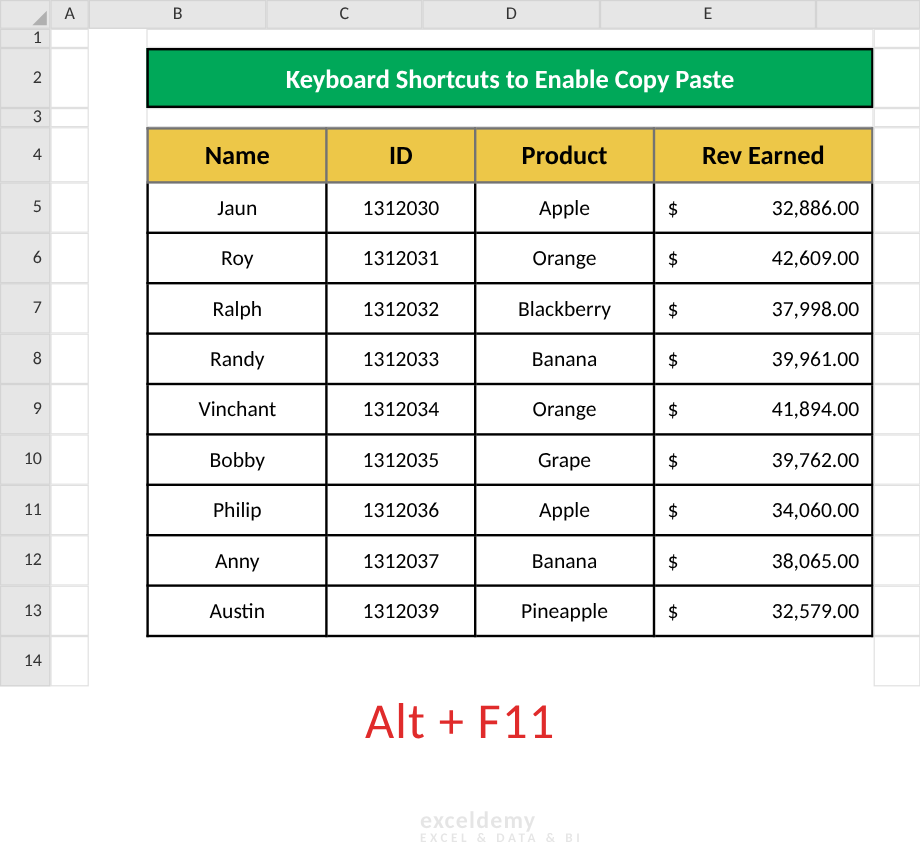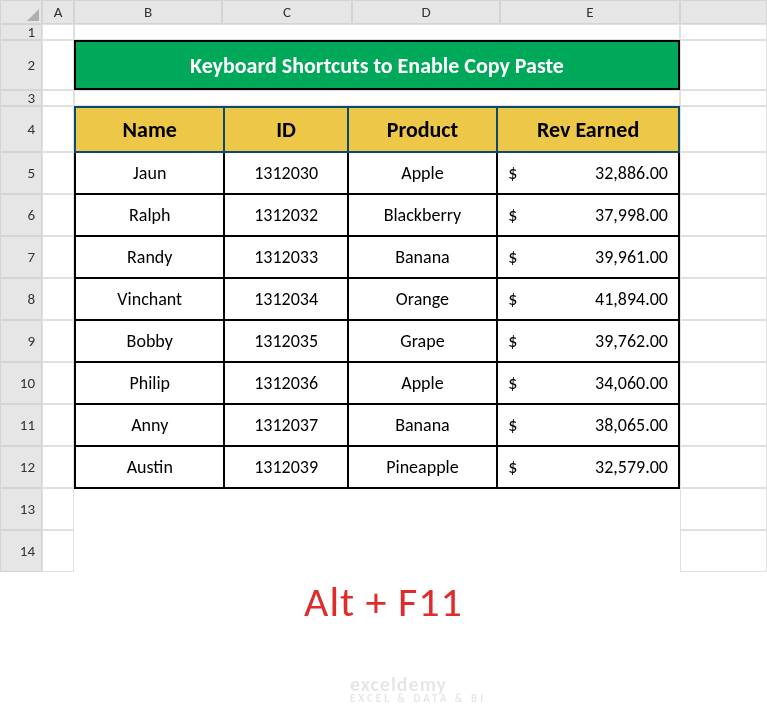--- a/index.html
+++ b/index.html
@@ -57,21 +57,21 @@
 
   table.data {
     width: 100%;
     border-collapse: collapse;
   }
   .data th {
     background: #edc748;
     font-size: 22px;
     font-weight: bold;
     padding: 8px 4px;
-    border: 2px solid #0c4a6e;
+    border: 2px solid #737373;
     text-align: center;
   }
   .data td {
     border: 2px solid #000;
     font-size: 18px;
     padding: 4px 6px;
     text-align: center;
     height: 42px;
   }
   .rev-cell {
@@ -159,21 +159,21 @@
     <div class="cell row-h-tall"></div>
       <div class="cell row-h-tall"></div>
     <div class="cell row-h-tall"></div>
       <div class="cell row-h-tall"></div>
     <div class="cell row-h-tall"></div>
       <div class="cell row-h-tall"></div>
     <div class="cell row-h-tall"></div>
       <div class="cell row-h-tall"></div>
   </div>
 
-  <div style="width:606px;">
+  <div style="width:606px;margin-left:48px;">
     <div class="cell row-h-short"></div>
     <div class="title-bar">Keyboard Shortcuts to Enable Copy Paste</div>
     <div class="cell row-h-short"></div>
 
     <table class="data">
       <thead>
         <tr>
           <th style="width:148px;">Name</th>
           <th style="width:122px;">ID</th>
           <th style="width:148px;">Product</th>
@@ -181,20 +181,26 @@
         </tr>
       </thead>
       <tbody id="tbody">
           <tr>
             <td>Jaun</td>
             <td>1312030</td>
             <td>Apple</td>
             <td class="rev-cell"><span class="dollar">$</span>32,886.00</td>
           </tr>
           <tr>
+            <td>Roy</td>
+            <td>1312031</td>
+            <td>Orange</td>
+            <td class="rev-cell"><span class="dollar">$</span>42,609.00</td>
+          </tr>
+          <tr>
             <td>Ralph</td>
             <td>1312032</td>
             <td>Blackberry</td>
             <td class="rev-cell"><span class="dollar">$</span>37,998.00</td>
           </tr>
           <tr>
             <td>Randy</td>
             <td>1312033</td>
             <td>Banana</td>
             <td class="rev-cell"><span class="dollar">$</span>39,961.00</td>

